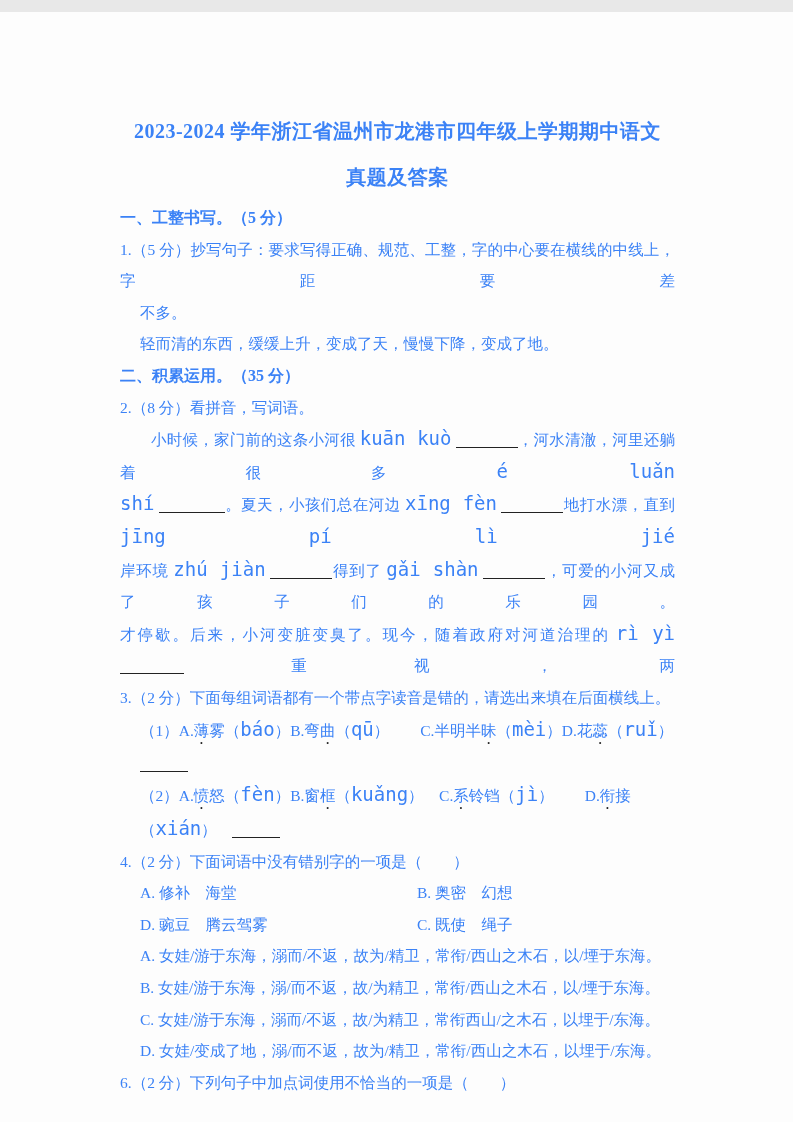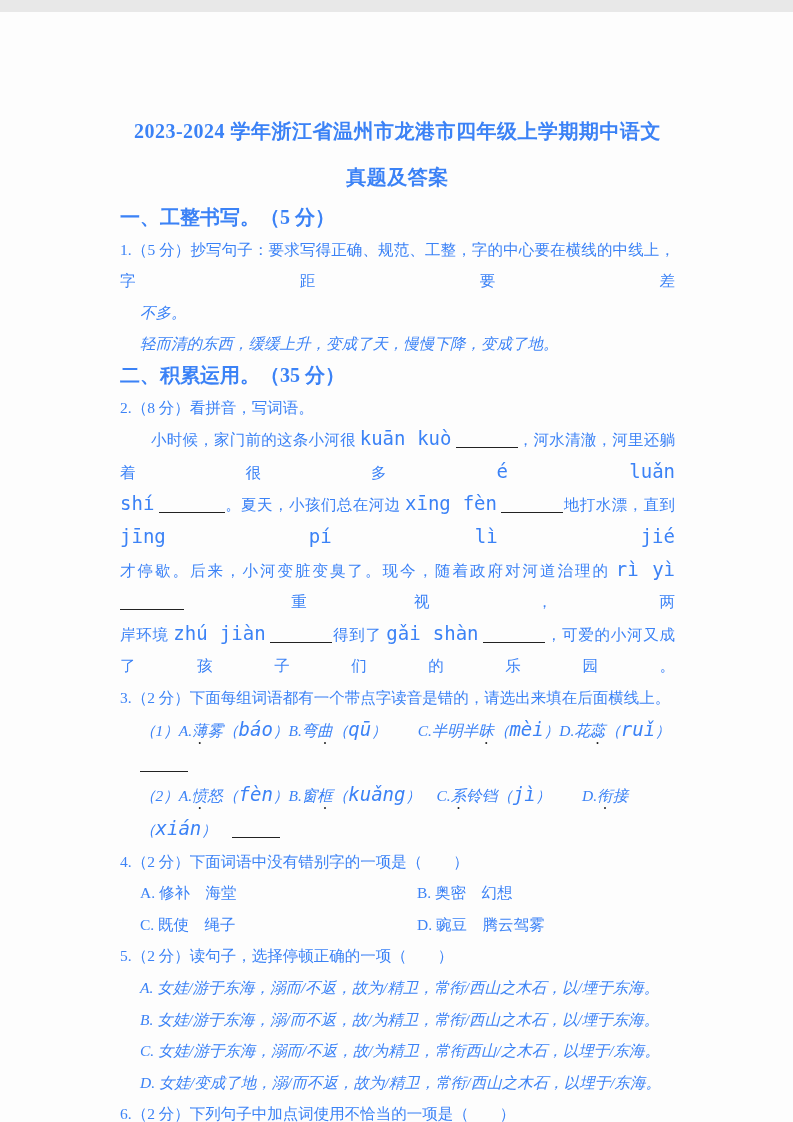--- a/index.html
+++ b/index.html
@@ -25,22 +25,22 @@
     line-height:46px;
     letter-spacing:.5px;
   }
   .title{margin-bottom:2px;}
   .line{
     font-size:15.5px;
     line-height:31.6px;
     min-height:31.6px;
     white-space:normal;
   }
-  .heading{font-weight:700;font-size:20px;}
-  .indent{padding-left:20px;font-style:italic;}
+  .heading{font-weight:700;font-size:16px;}
+  .indent{padding-left:20px;}
   .para-first{text-indent:31px;}
   .full-justify{text-align:justify;text-align-last:justify;}
   .seg-p{
     font-family:"DejaVu Sans Mono","Liberation Mono",monospace;
     font-size:19px;
   }
   .seg-d{
     -webkit-text-emphasis:filled dot #1f1f1f;
     text-emphasis:filled dot #1f1f1f;
     -webkit-text-emphasis-position:under right;
@@ -73,36 +73,35 @@
 
     <div class="line full-justify">1.（5 分）抄写句子：要求写得正确、规范、工整，字的中心要在横线的中线上，字距要差</div>
     <div class="line indent">不多。</div>
     <div class="line indent">轻而清的东西，缓缓上升，变成了天，慢慢下降，变成了地。</div>
 
     <div class="line heading">二、积累运用。（35 分）</div>
 
     <div class="line">2.（8 分）看拼音，写词语。</div>
     <div class="line para-first full-justify"><span class="seg-t">小时候，家门前的这条小河很 </span><span class="seg-p">kuān kuò</span><span class="seg-t"> </span><span class="seg-blank" style="width: 62px;"></span><span class="seg-t">，河水清澈，河里还躺着很多</span><span class="seg-p">é luǎn</span></div>
     <div class="line full-justify"><span class="seg-p">shí</span><span class="seg-t"> </span><span class="seg-blank" style="width: 66px;"></span><span class="seg-t">。夏天，小孩们总在河边 </span><span class="seg-p">xīng fèn</span><span class="seg-t"> </span><span class="seg-blank" style="width: 62px;"></span><span class="seg-t">地打水漂，直到 </span><span class="seg-p">jīng pí lì jié</span></div>
+    <div class="line full-justify"><span class="seg-t">岸环境 </span><span class="seg-p">zhú jiàn</span><span class="seg-t"> </span><span class="seg-blank" style="width: 62px;"></span><span class="seg-t">得到了 </span><span class="seg-p">gǎi shàn</span><span class="seg-t"> </span><span class="seg-blank" style="width: 62px;"></span><span class="seg-t">，可爱的小河又成了孩子们的乐园。</span></div>
     <div class="line full-justify"><span class="seg-t">才停歇。后来，小河变脏变臭了。现今，随着政府对河道治理的 </span><span class="seg-p">rì yì</span><span class="seg-t"> </span><span class="seg-blank" style="width: 64px;"></span><span class="seg-t">重视，两</span></div>
-    <div class="line full-justify"><span class="seg-t">岸环境 </span><span class="seg-p">zhú jiàn</span><span class="seg-t"> </span><span class="seg-blank" style="width: 62px;"></span><span class="seg-t">得到了 </span><span class="seg-p">gǎi shàn</span><span class="seg-t"> </span><span class="seg-blank" style="width: 62px;"></span><span class="seg-t">，可爱的小河又成了孩子们的乐园。</span></div>
 
     <div class="line">3.（2 分）下面每组词语都有一个带点字读音是错的，请选出来填在后面横线上。</div>
     <div class="line indent"><span class="seg-t">（1）A.</span><span class="seg-d">薄</span><span class="seg-t">雾（</span><span class="seg-p">báo</span><span class="seg-t">）B.弯</span><span class="seg-d">曲</span><span class="seg-t">（</span><span class="seg-p">qū</span><span class="seg-t">）　　C.半明半</span><span class="seg-d">昧</span><span class="seg-t">（</span><span class="seg-p">mèi</span><span class="seg-t">）D.花</span><span class="seg-d">蕊</span><span class="seg-t">（</span><span class="seg-p">ruǐ</span><span class="seg-t">）　</span><span class="seg-blank" style="width: 48px;"></span></div>
     <div class="line indent"><span class="seg-t">（2）A.</span><span class="seg-d">愤</span><span class="seg-t">怒（</span><span class="seg-p">fèn</span><span class="seg-t">）B.窗</span><span class="seg-d">框</span><span class="seg-t">（</span><span class="seg-p">kuǎng</span><span class="seg-t">）　C.</span><span class="seg-d">系</span><span class="seg-t">铃铛（</span><span class="seg-p">jì</span><span class="seg-t">）　　D.</span><span class="seg-d">衔</span><span class="seg-t">接（</span><span class="seg-p">xián</span><span class="seg-t">）　</span><span class="seg-blank" style="width: 48px;"></span></div>
 
     <div class="line">4.（2 分）下面词语中没有错别字的一项是（　　）</div>
     <div class="q4-options">
       <div class="line">A. 修补　海堂</div>
       <div class="line">B. 奥密　幻想</div>
+      <div class="line">D. 豌豆　腾云驾雾</div>
       <div class="line">C. 既使　绳子</div>
-      <div class="line">D. 豌豆　腾云驾雾</div>
     </div>
 
-    <div class="line">5.（2 分）读句子，选择停顿正确的一项（　　）</div>
     <div class="line indent">A. 女娃/游于东海，溺而/不返，故为/精卫，常衔/西山之木石，以/堙于东海。</div>
     <div class="line indent">B. 女娃/游于东海，溺/而不返，故/为精卫，常衔/西山之木石，以/堙于东海。</div>
     <div class="line indent">C. 女娃/游于东海，溺而/不返，故/为精卫，常衔西山/之木石，以埋于/东海。</div>
     <div class="line indent">D. 女娃/变成了地，溺/而不返，故为/精卫，常衔/西山之木石，以埋于/东海。</div>
 
     <div class="line">6.（2 分）下列句子中加点词使用不恰当的一项是（　　）</div>
     <div class="line indent"></div>
 
   </div>
 </div>

